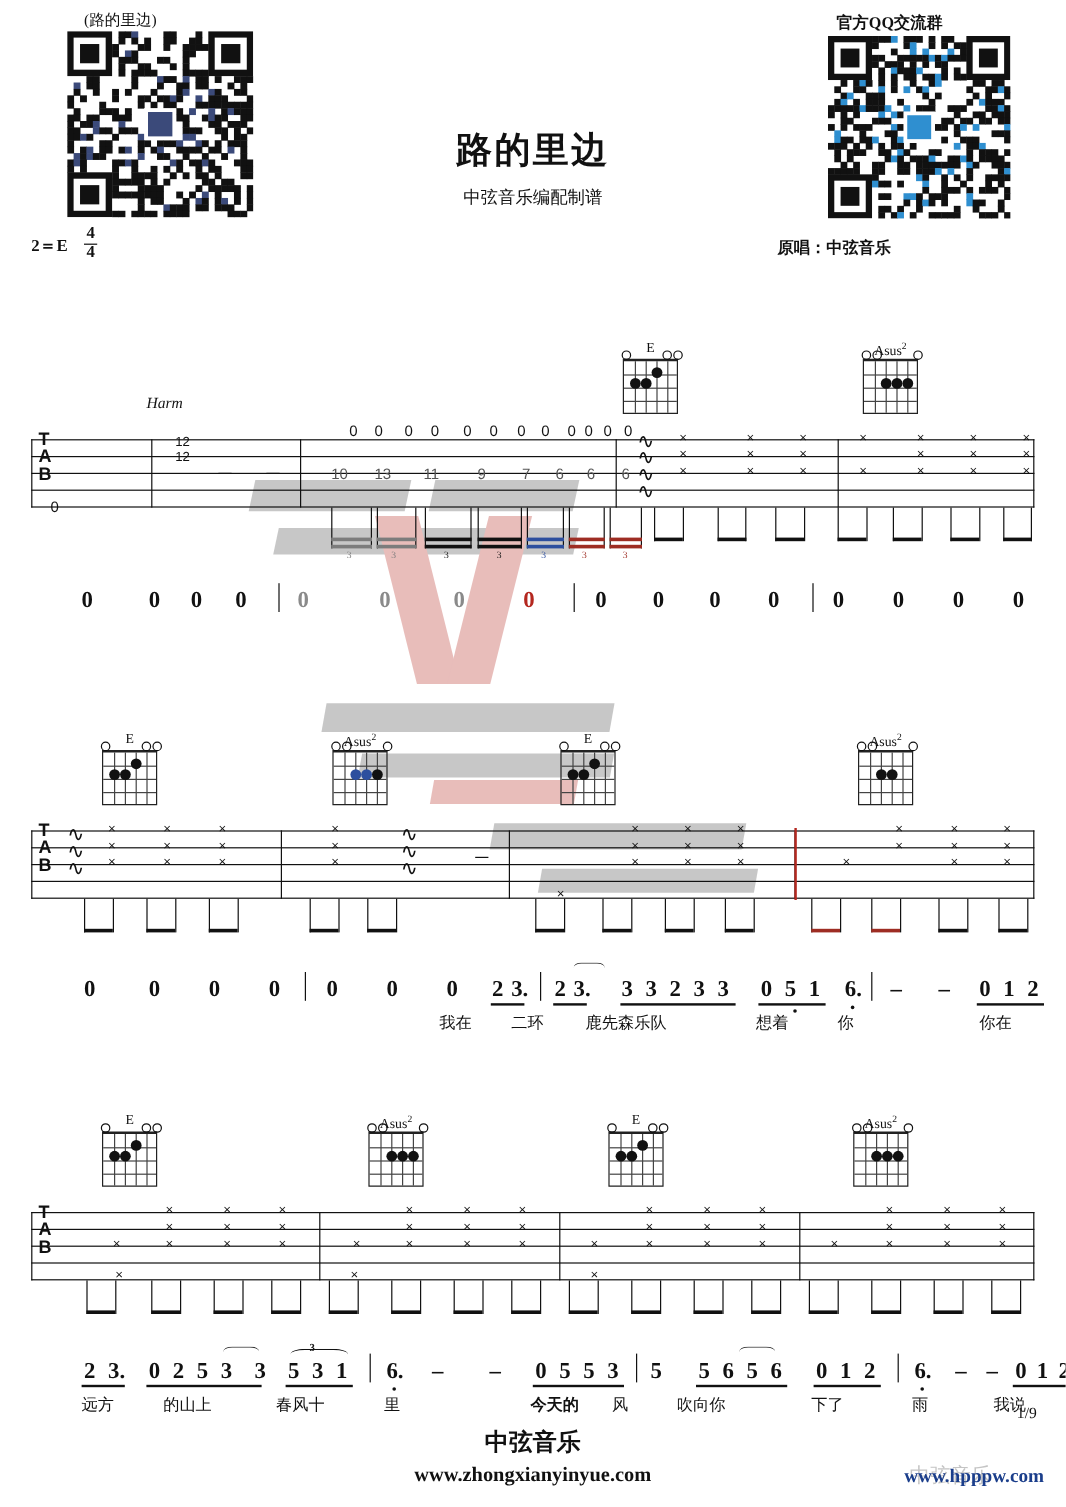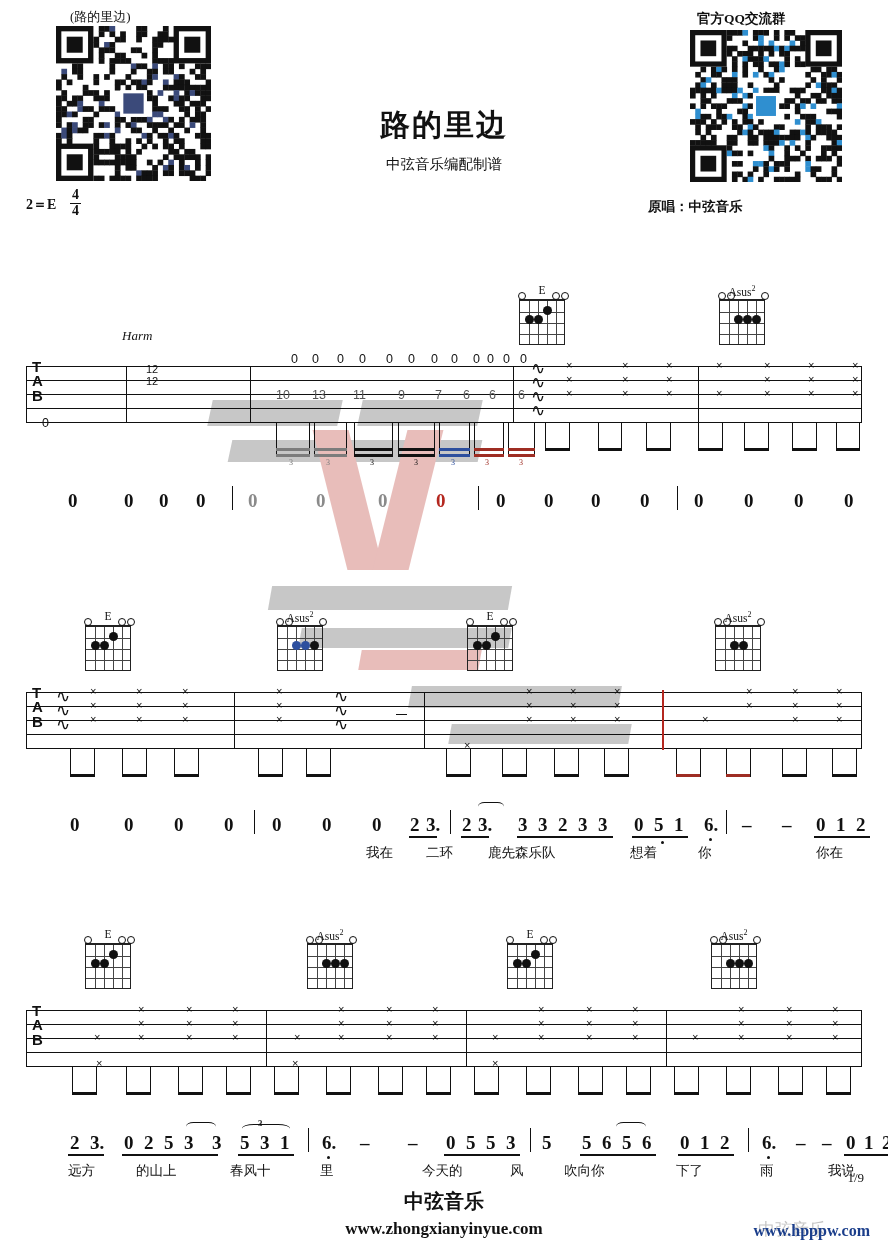--- a/index.html
+++ b/index.html
@@ -1461,21 +1461,21 @@
     <span class="n" style="left:838px;">1</span>
     <span class="n" style="left:856px;">2</span>
     <div class="underline" style="left:818px;top:22px;width:52px;"></div>
   </div>
 
   <div style="position:absolute;left:0;top:152px;width:836px;">
     <span class="lyric" style="left:42px;">远方</span>
     <span class="lyric" style="left:110px;">的山上</span>
     <span class="lyric" style="left:204px;">春风十</span>
     <span class="lyric" style="left:294px;">里</span>
-    <span class="lyric" style="left:396px;">今天的</span>
+    <span class="lyric" style="left:416px;font-weight:bold;">今天的</span>
     <span class="lyric" style="left:484px;">风</span>
     <span class="lyric" style="left:538px;">吹向你</span>
     <span class="lyric" style="left:650px;">下了</span>
     <span class="lyric" style="left:734px;">雨</span>
     <span class="lyric" style="left:802px;">我说</span>
   </div>
 </div>
 
 <div class="pageno">1/9</div>
 <div class="foot-brand">中弦音乐</div>

